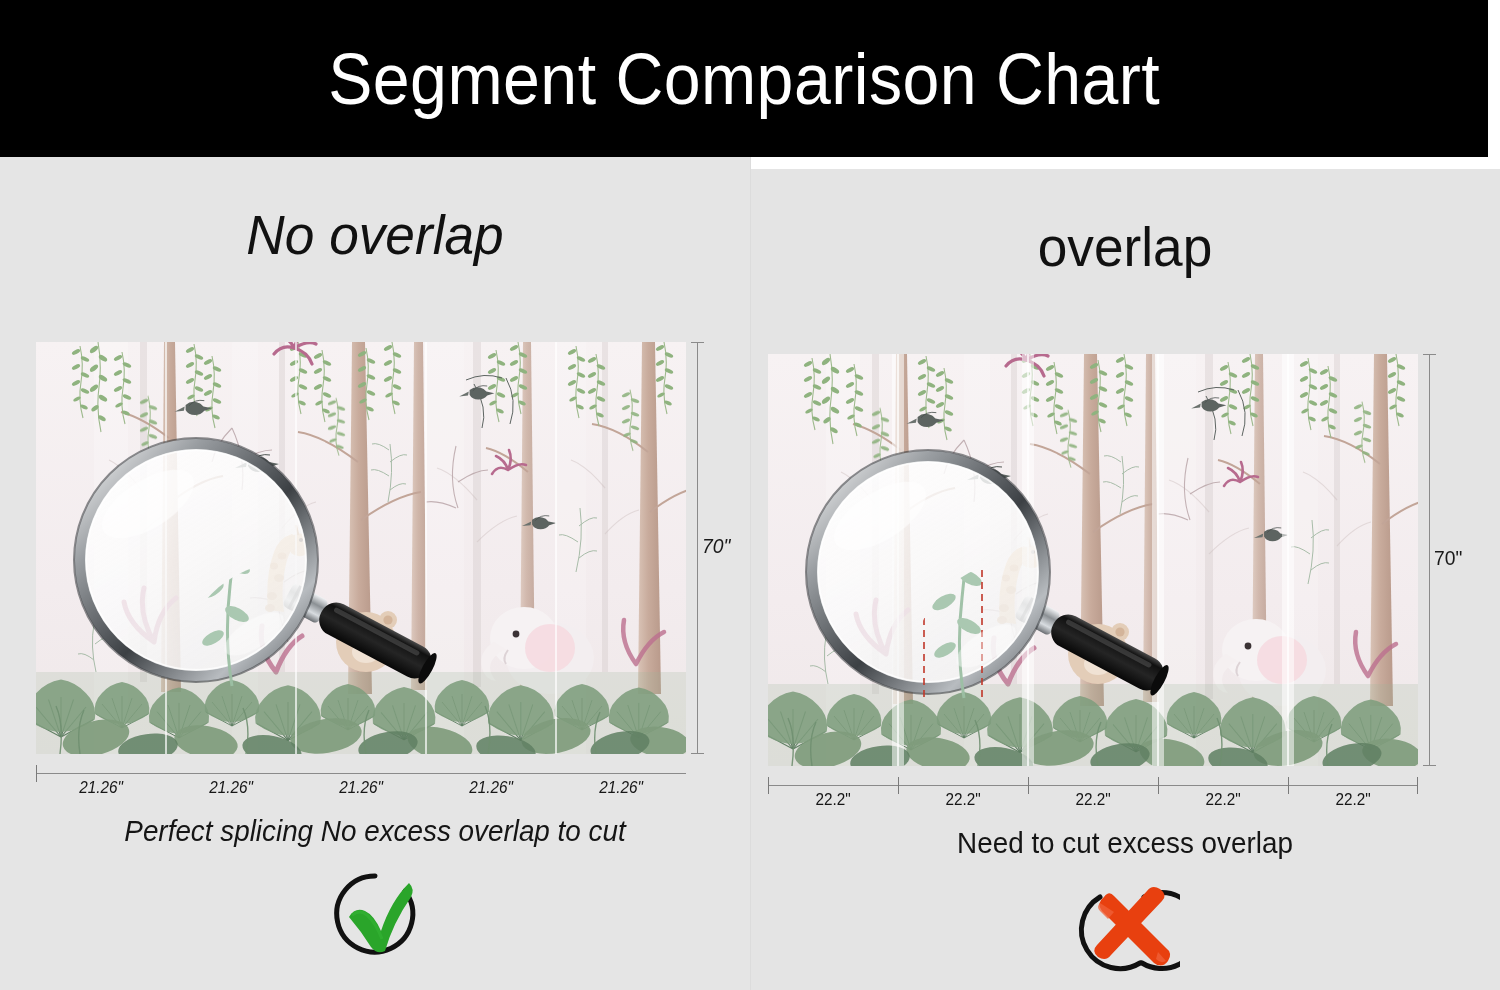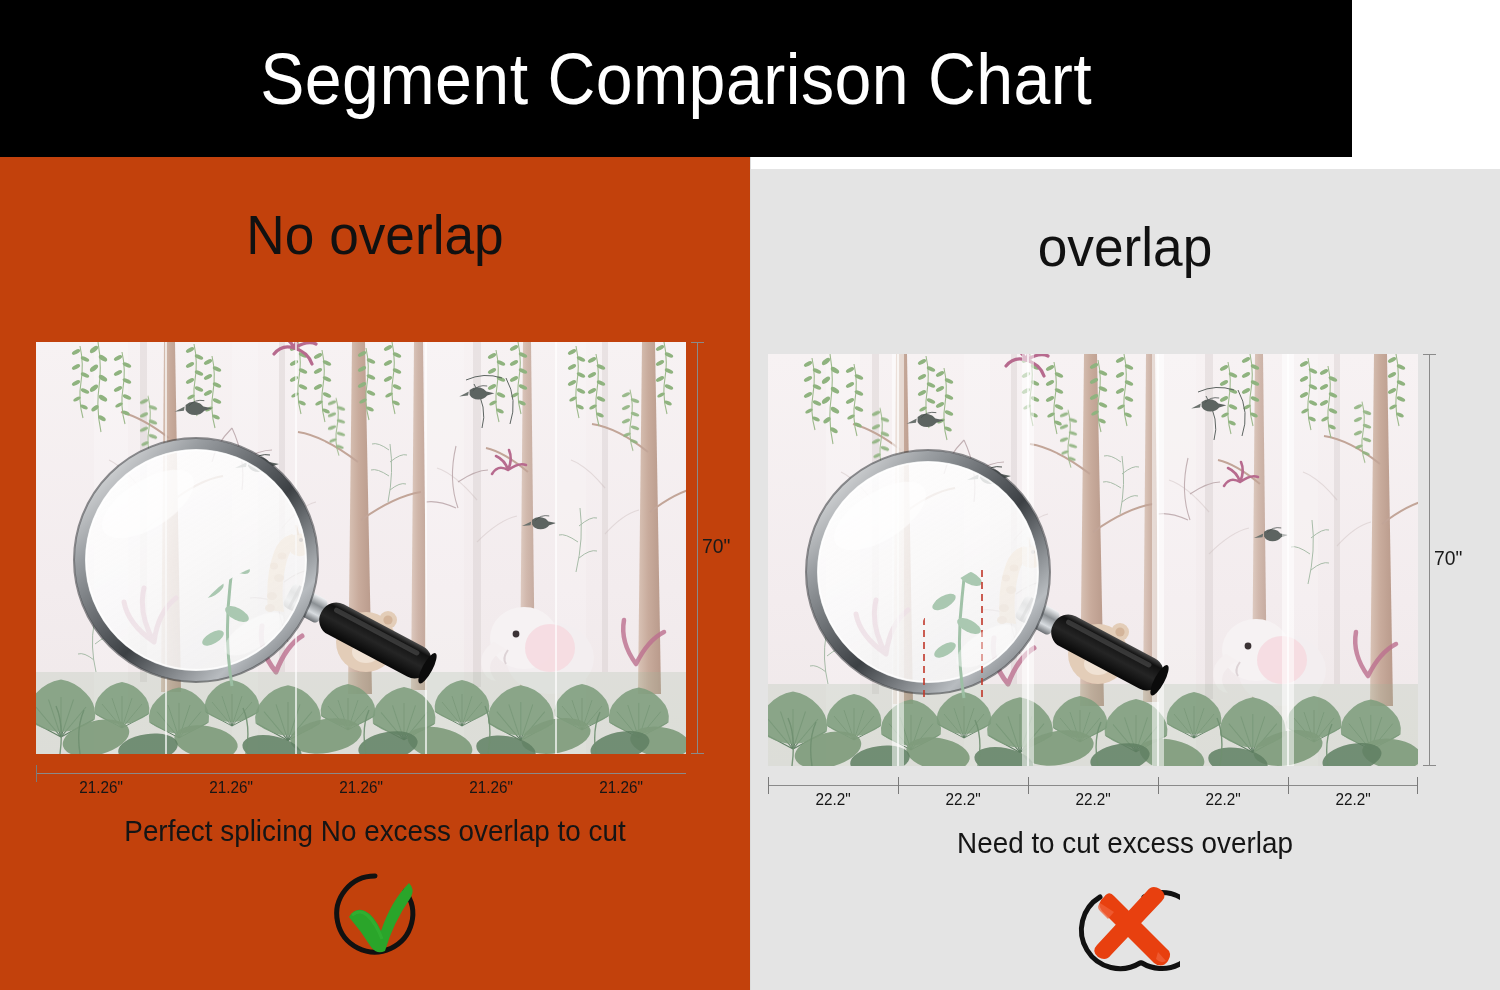--- a/index.html
+++ b/index.html
@@ -5,40 +5,40 @@
   html,body{margin:0;padding:0;}
   body{
     width:1500px;height:990px;
     background:#ffffff;
     font-family:"Liberation Sans","DejaVu Sans",sans-serif;
     overflow:hidden;
     position:relative;
   }
   
   #title-bar{
-    position:absolute;left:0;top:0;width:1352px;height:157px;
+    position:absolute;left:0;top:0;width:1488px;height:157px;
     background:#000000;
     display:flex;align-items:center;justify-content:center;
   }
   #title-text{
     color:#ffffff;
     font-size:72px;
     font-weight:400;
     letter-spacing:0.5px;
     line-height:1;
     transform:scaleX(0.92);
     white-space:nowrap;
   }
   
   #panels{
     position:absolute;left:0;top:157px;width:1500px;height:833px;
     display:flex;
   }
   .panel{position:relative;width:750px;height:833px;}
-  #panel-left{background:#c2410c;}
+  #panel-left{background:#e5e5e5;font-style:italic;}
   #panel-right{background:#e4e4e4;margin-top:12px;}
 
   .panel-heading{
     position:absolute;top:50px;left:0;width:750px;
     text-align:center;
     font-size:56px;color:#111111;font-weight:400;
     transform:scaleX(0.95);
     line-height:1;
   }
   #panel-right .panel-heading{ text-align:center; }

